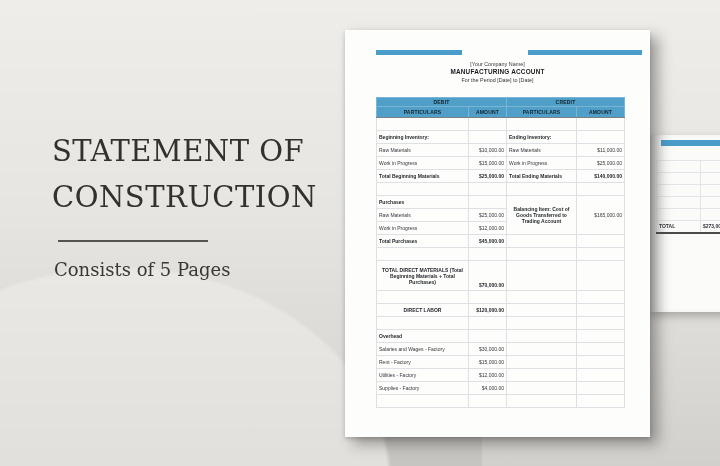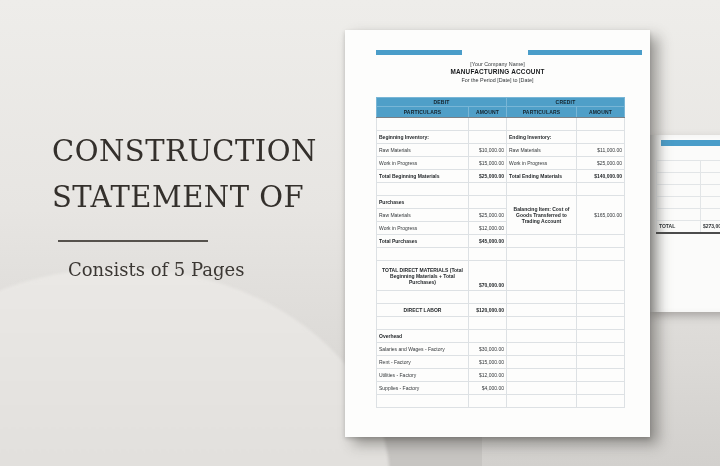--- a/index.html
+++ b/index.html
@@ -22,21 +22,21 @@
   
   .hero{ position:absolute; left:52px; top:128px; width:300px; }
   .hero-title{
     font-family:"DejaVu Serif","Liberation Serif",serif;
     font-size:29px; line-height:46px; letter-spacing:0.5px;
     color:#34302c; font-weight:500;
   }
   .hero-divider{ width:150px; height:2px; background:#56524d; margin:20px 0 0 6px; }
   .hero-subtitle{
     font-family:"DejaVu Serif","Liberation Serif",serif;
-    font-size:18px; color:#3b3733; margin-top:17px; margin-left:16px;
+    font-size:18px; color:#3b3733; margin-top:17px; margin-left:2px;
   }
   
   .page-side{
     position:absolute; left:650px; top:135px; width:80px; height:177px;
     background:#fbfbfa; z-index:1;
     box-shadow:0 4px 8px rgba(70,67,62,.35), inset 10px 0 10px -6px rgba(70,67,62,.28);
   }
   .side-bar{ position:absolute; left:11px; top:5px; width:70px; height:6px; background:#4a9dc9; }
   .side-table{ position:absolute; left:6px; top:25px; width:80px; border-collapse:collapse; table-layout:fixed; }
   .side-table td{
@@ -82,22 +82,22 @@
 </head>
 <body>
 
 <div class="stage">
 
   <div class="bg-dark-patch"></div>
   <div class="bg-blob"></div>
 
   <div class="hero">
     <div class="hero-title">
+      <div>STATEMENT OF</div>
       <div>CONSTRUCTION</div>
-      <div>STATEMENT OF</div>
     </div>
     <div class="hero-divider"></div>
     <div class="hero-subtitle">Consists of 5 Pages</div>
   </div>
 
   <div class="page-side">
     <div class="side-bar"></div>
     <table class="side-table">
       <colgroup>
           <col style="width:44px">

